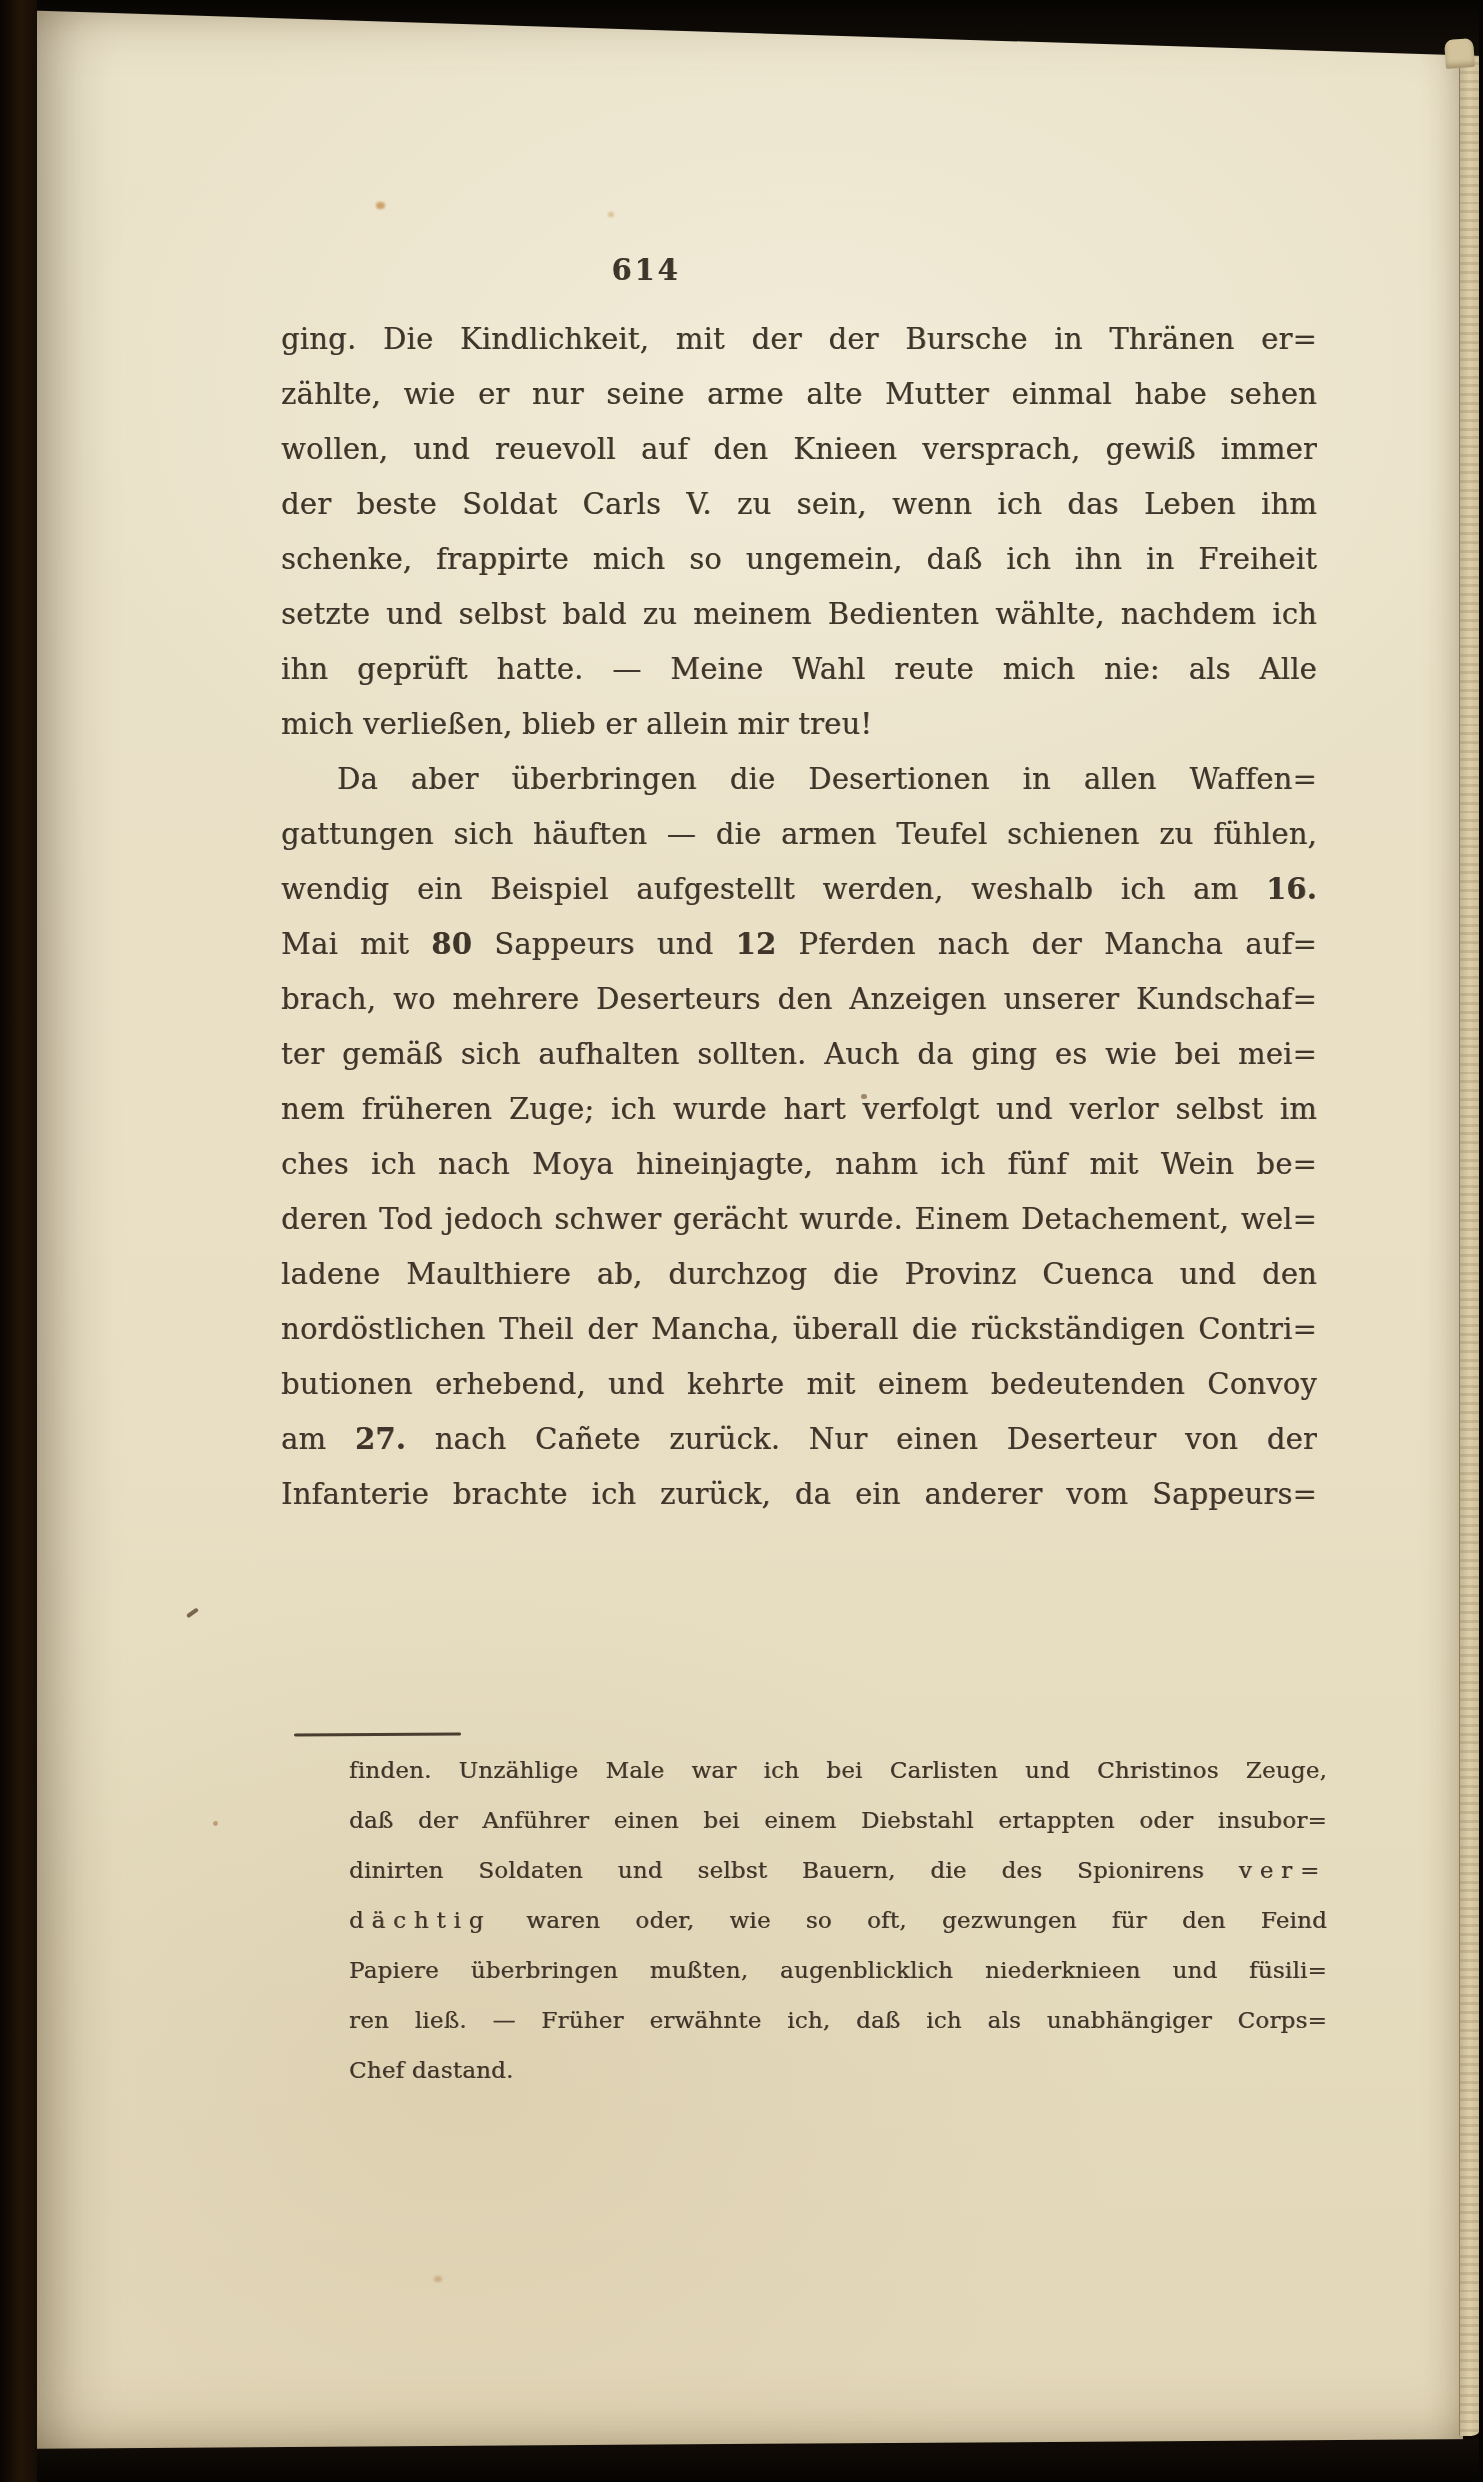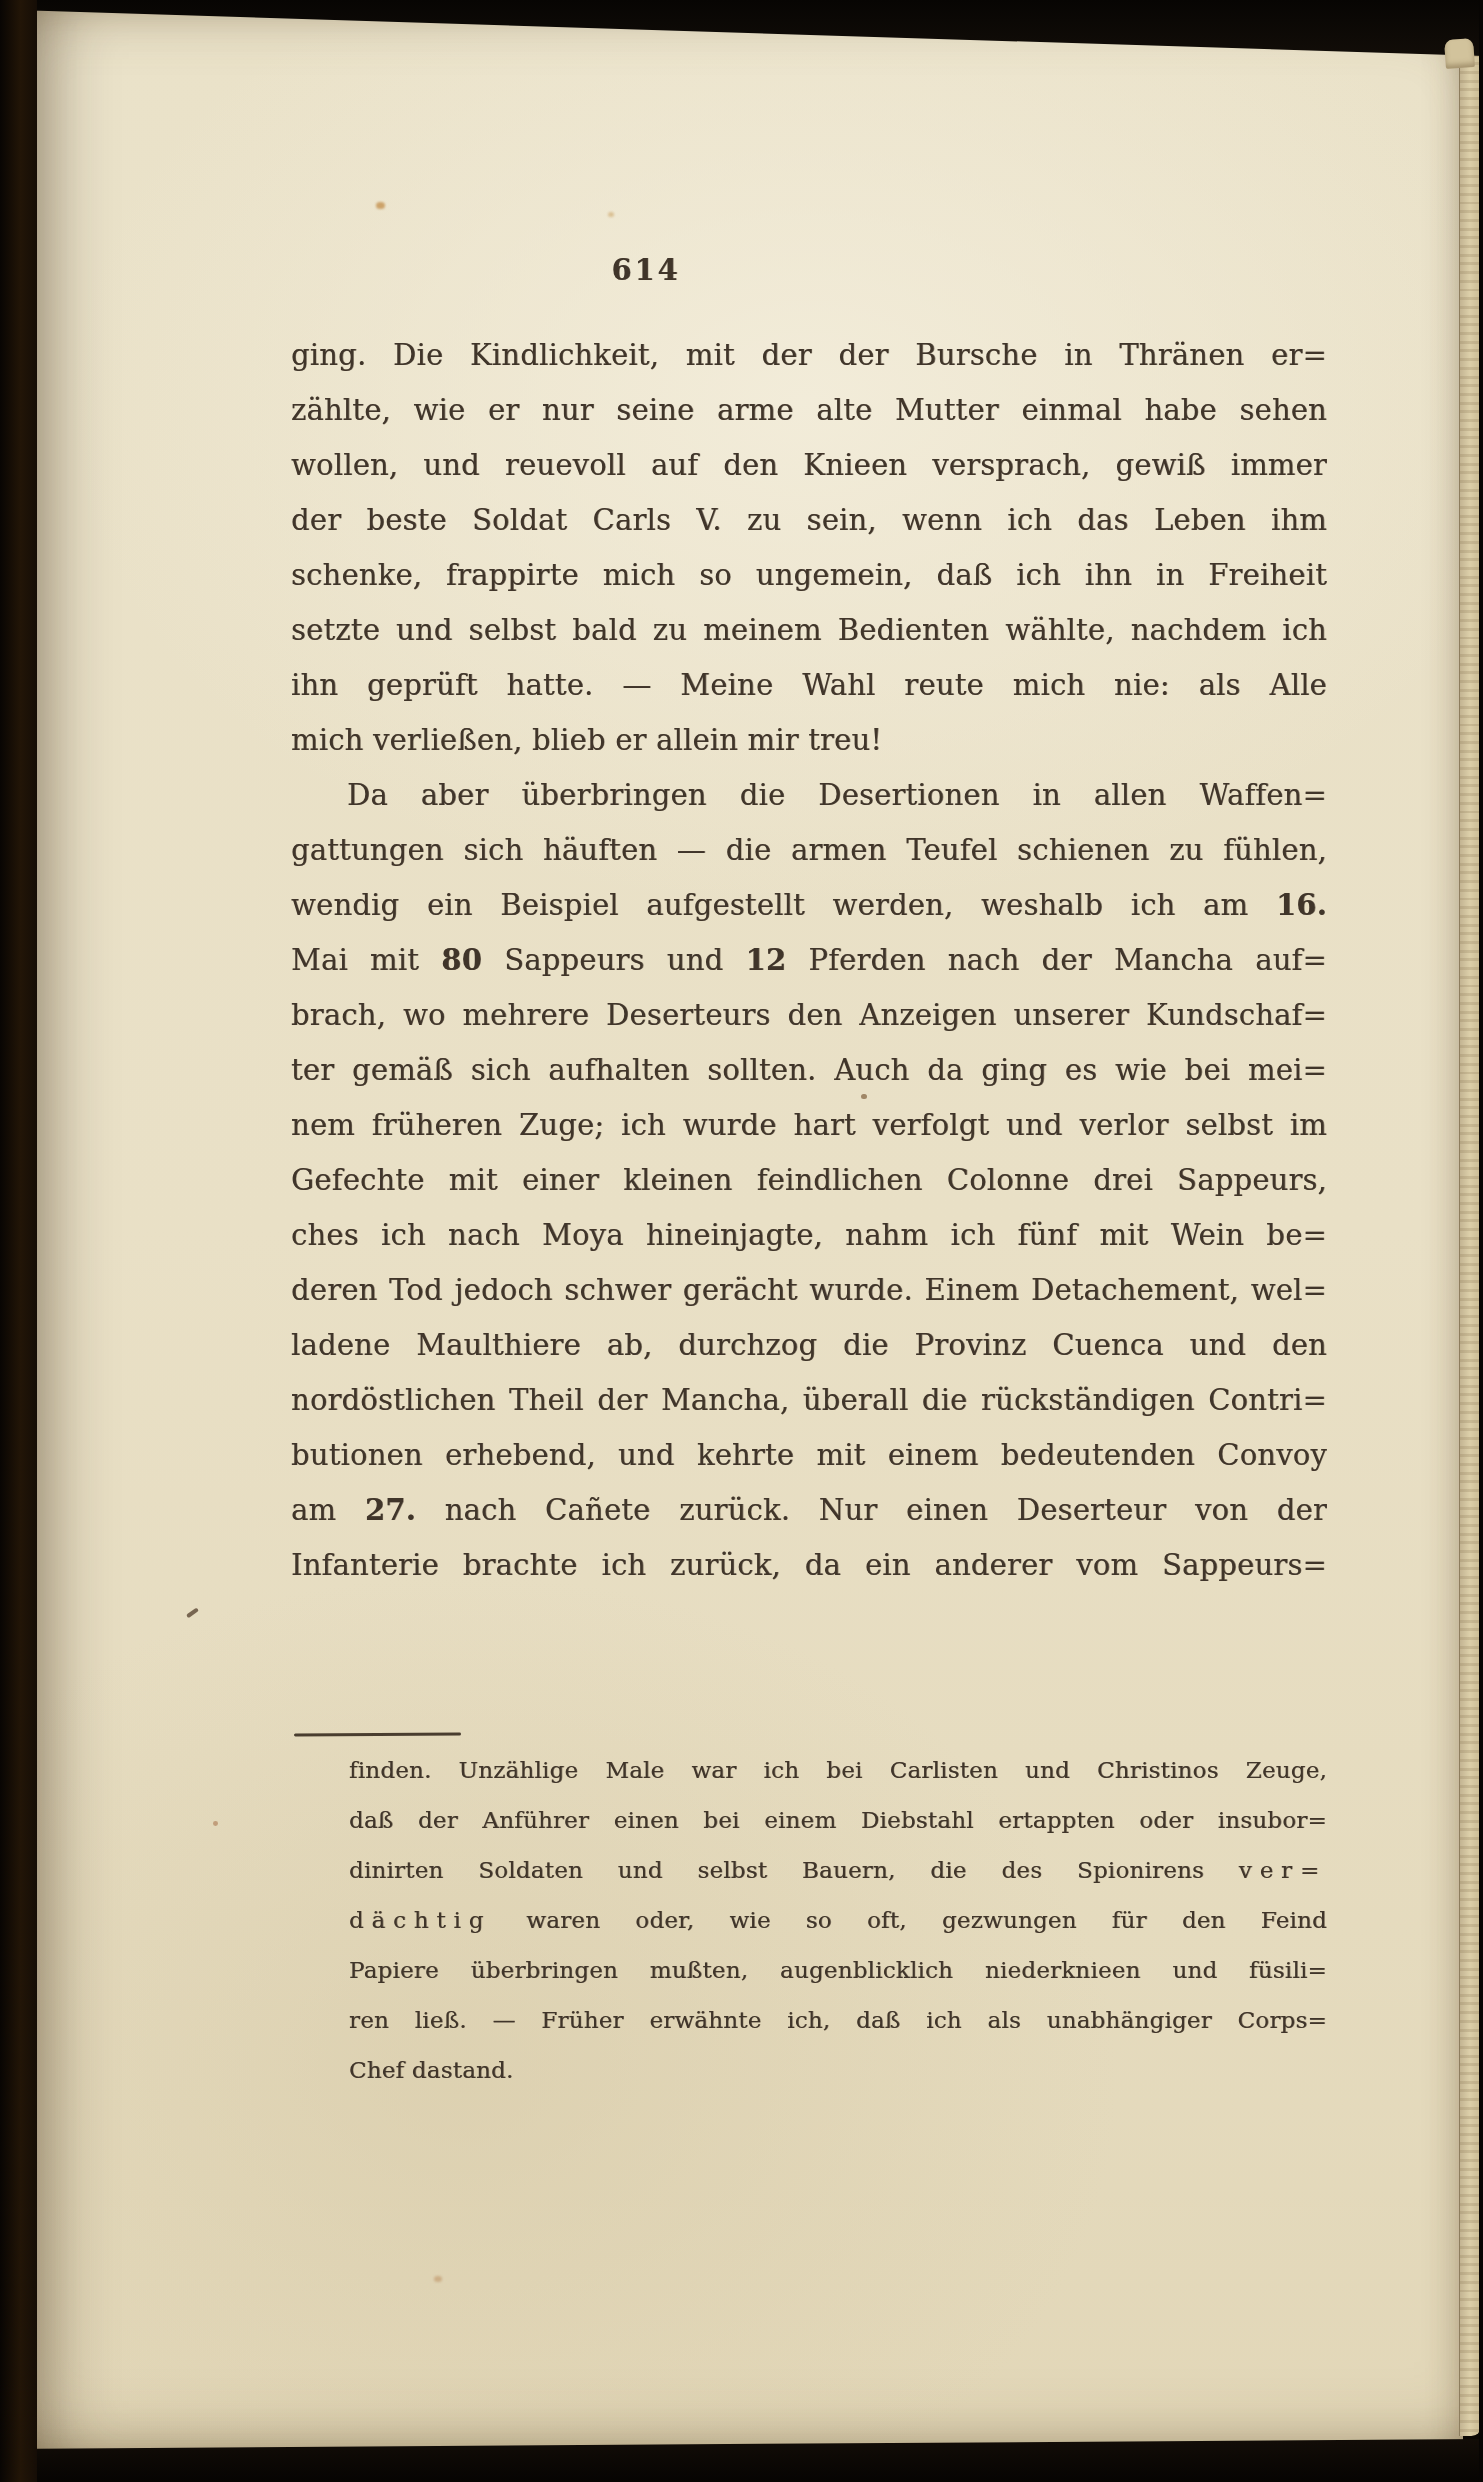--- a/index.html
+++ b/index.html
@@ -59,21 +59,21 @@
     box-shadow:inset 0 -3.9px 5.8px rgba(120,100,65,0.5);
   }
   
   .page-number{
     position:absolute;left:543px;top:243px;width:136px;height:41px;
     text-align:center;font-size:29px;font-weight:bold;letter-spacing:2.9px;
     color:#39302ా6;color:#393026;
   }
   .text-block{color:#40352a;text-shadow:0.6px 0.3px 0.5px rgba(62,50,38,0.55);}
   .main-text{
-    position:absolute;left:256px;top:312px;width:1036px;margin-top:16px;
+    position:absolute;left:246px;top:312px;width:1036px;
   }
   .main-text .line{height:55px;font-size:29px;}
   .footnote-rule{
     position:absolute;left:259px;top:1723px;width:167px;height:2.9px;
     background:#493d2f;border-radius:1.9px;transform:rotate(-0.4deg);
   }
   .footnote-text{
     position:absolute;left:314px;top:1747px;width:978px;
   }
   .footnote-text .line{height:50px;font-size:23px;}
@@ -111,21 +111,20 @@
         <div class="line"><span>setzte und selbst bald zu meinem Bedienten wählte, nachdem ich</span></div>
         <div class="line"><span>ihn geprüft hatte. — Meine Wahl reute mich nie: als Alle</span></div>
         <div class="line last"><span>mich verließen, blieb er allein mir treu!</span></div>
         <div class="line indent"><span>Da aber überbringen die Desertionen in allen Waffen=</span></div>
         <div class="line"><span>gattungen sich häuften — die armen Teufel schienen zu fühlen,</span></div>
         <div class="line"><span>wendig ein Beispiel aufgestellt werden, weshalb ich am </span><span class="num">16.</span></div>
         <div class="line"><span>Mai mit </span><span class="num">80</span><span> Sappeurs und </span><span class="num">12</span><span> Pferden nach der Mancha auf=</span></div>
         <div class="line"><span>brach, wo mehrere Deserteurs den Anzeigen unserer Kundschaf=</span></div>
         <div class="line"><span>ter gemäß sich aufhalten sollten. Auch da ging es wie bei mei=</span></div>
         <div class="line"><span>nem früheren Zuge; ich wurde hart verfolgt und verlor selbst im</span></div>
-        <div class="line"><span>Gefechte mit einer kleinen feindlichen Colonne drei Sappeurs,</span></div>
         <div class="line"><span>ches ich nach Moya hineinjagte, nahm ich fünf mit Wein be=</span></div>
         <div class="line"><span>deren Tod jedoch schwer gerächt wurde. Einem Detachement, wel=</span></div>
         <div class="line"><span>ladene Maulthiere ab, durchzog die Provinz Cuenca und den</span></div>
         <div class="line"><span>nordöstlichen Theil der Mancha, überall die rückständigen Contri=</span></div>
         <div class="line"><span>butionen erhebend, und kehrte mit einem bedeutenden Convoy</span></div>
         <div class="line"><span>am </span><span class="num">27.</span><span> nach Cañete zurück. Nur einen Deserteur von der</span></div>
         <div class="line"><span>Infanterie brachte ich zurück, da ein anderer vom Sappeurs=</span></div>
       </div>
 
     <div class="footnote-rule"></div>

